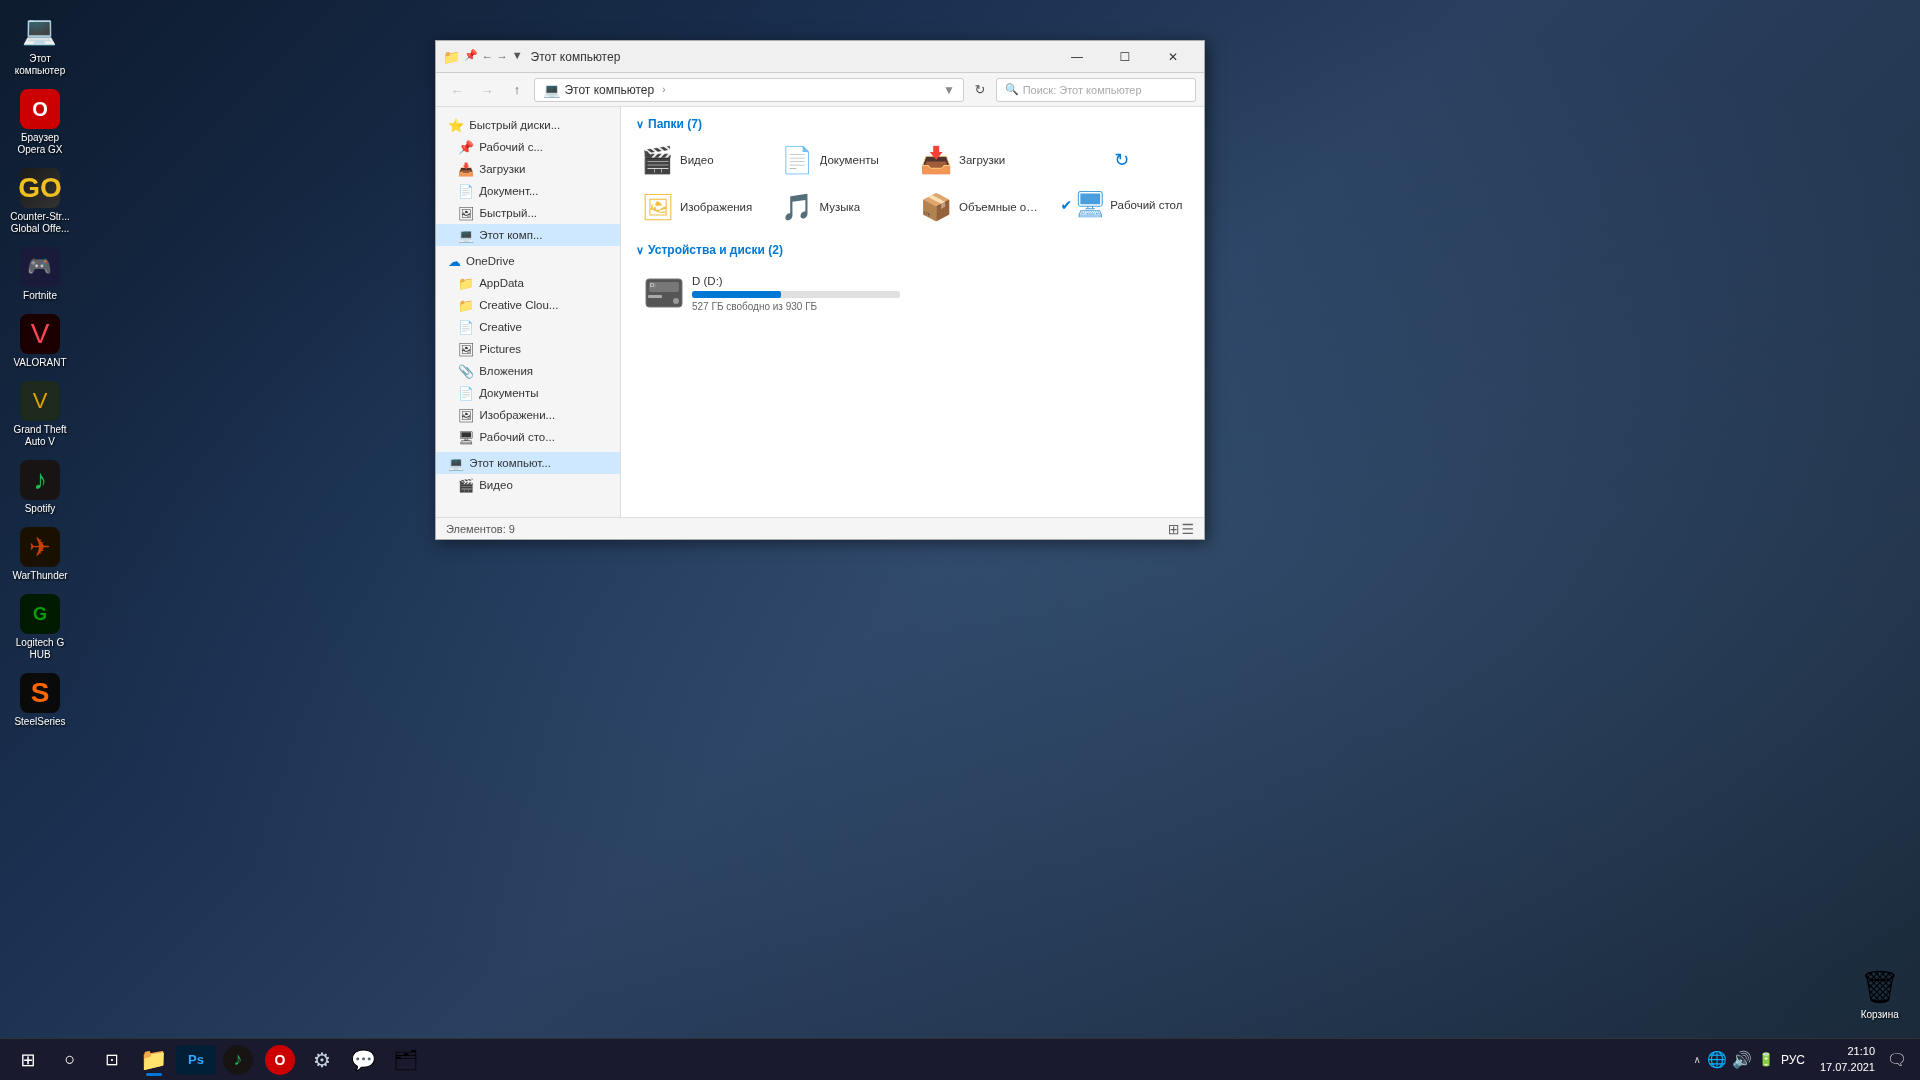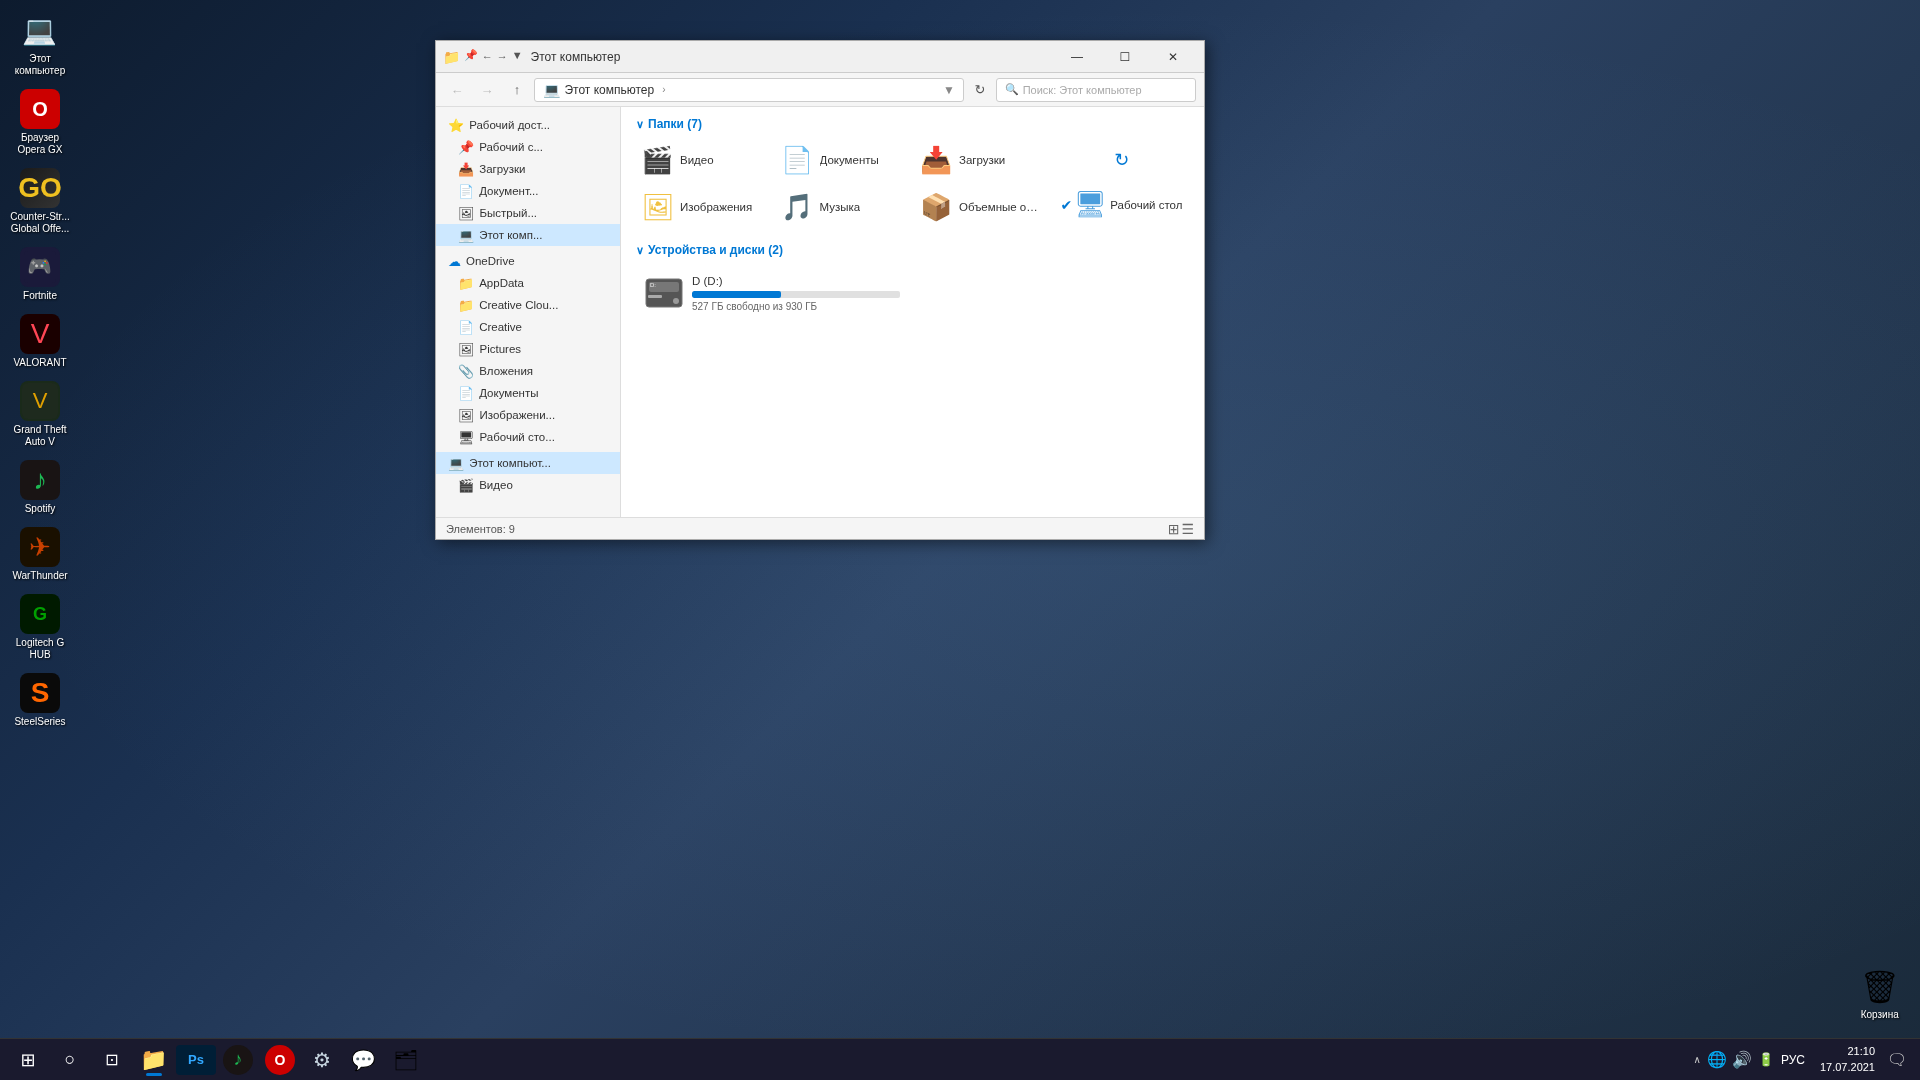--- a/index.html
+++ b/index.html
@@ -711,21 +711,21 @@
       </div>
     </div>
 
     <div class="explorer-body">
 
       <div class="sidebar">
 
         <div class="sidebar-section">
           <div class="sidebar-item">
             <span class="sidebar-icon">⭐</span>
-            <span class="sidebar-item-text">Рабочий дост...</span>
+            <span class="sidebar-item-text">Быстрый диски...</span>
           </div>
           <div class="sidebar-item" style="padding-left:22px;">
             <span class="sidebar-icon">📌</span>
             <span class="sidebar-item-text">Рабочий с...</span>
           </div>
           <div class="sidebar-item" style="padding-left:22px;">
             <span class="sidebar-icon">📥</span>
             <span class="sidebar-item-text">Загрузки</span>
           </div>
           <div class="sidebar-item" style="padding-left:22px;">

